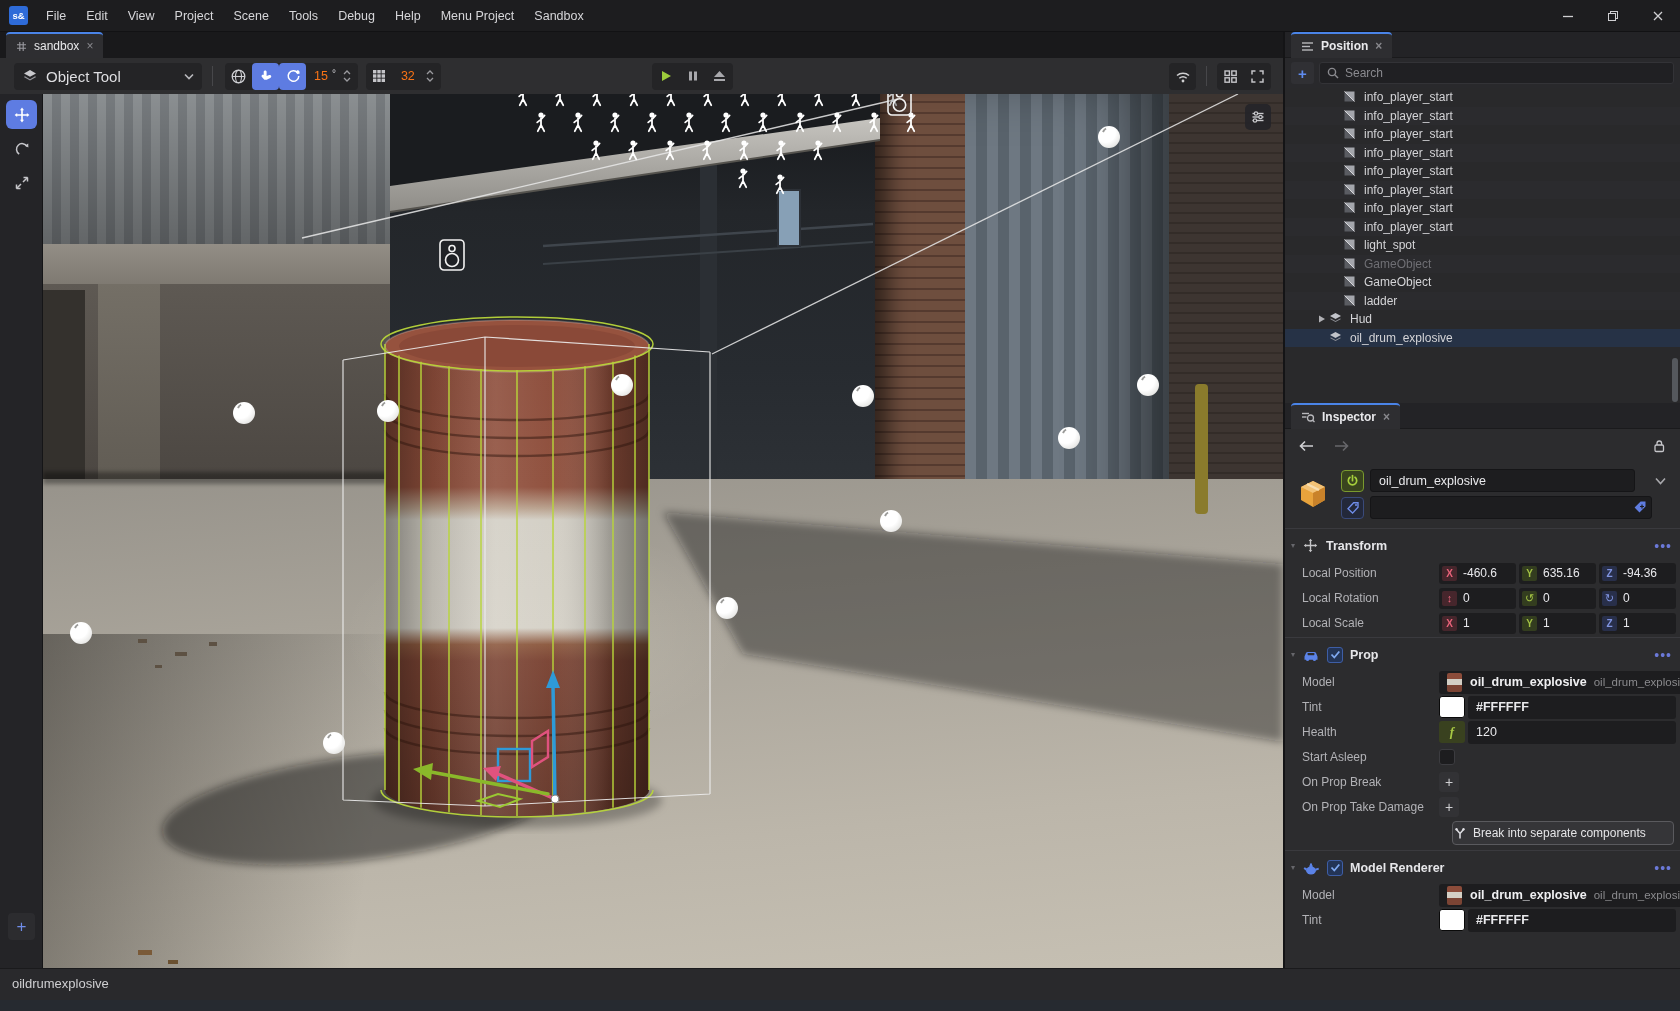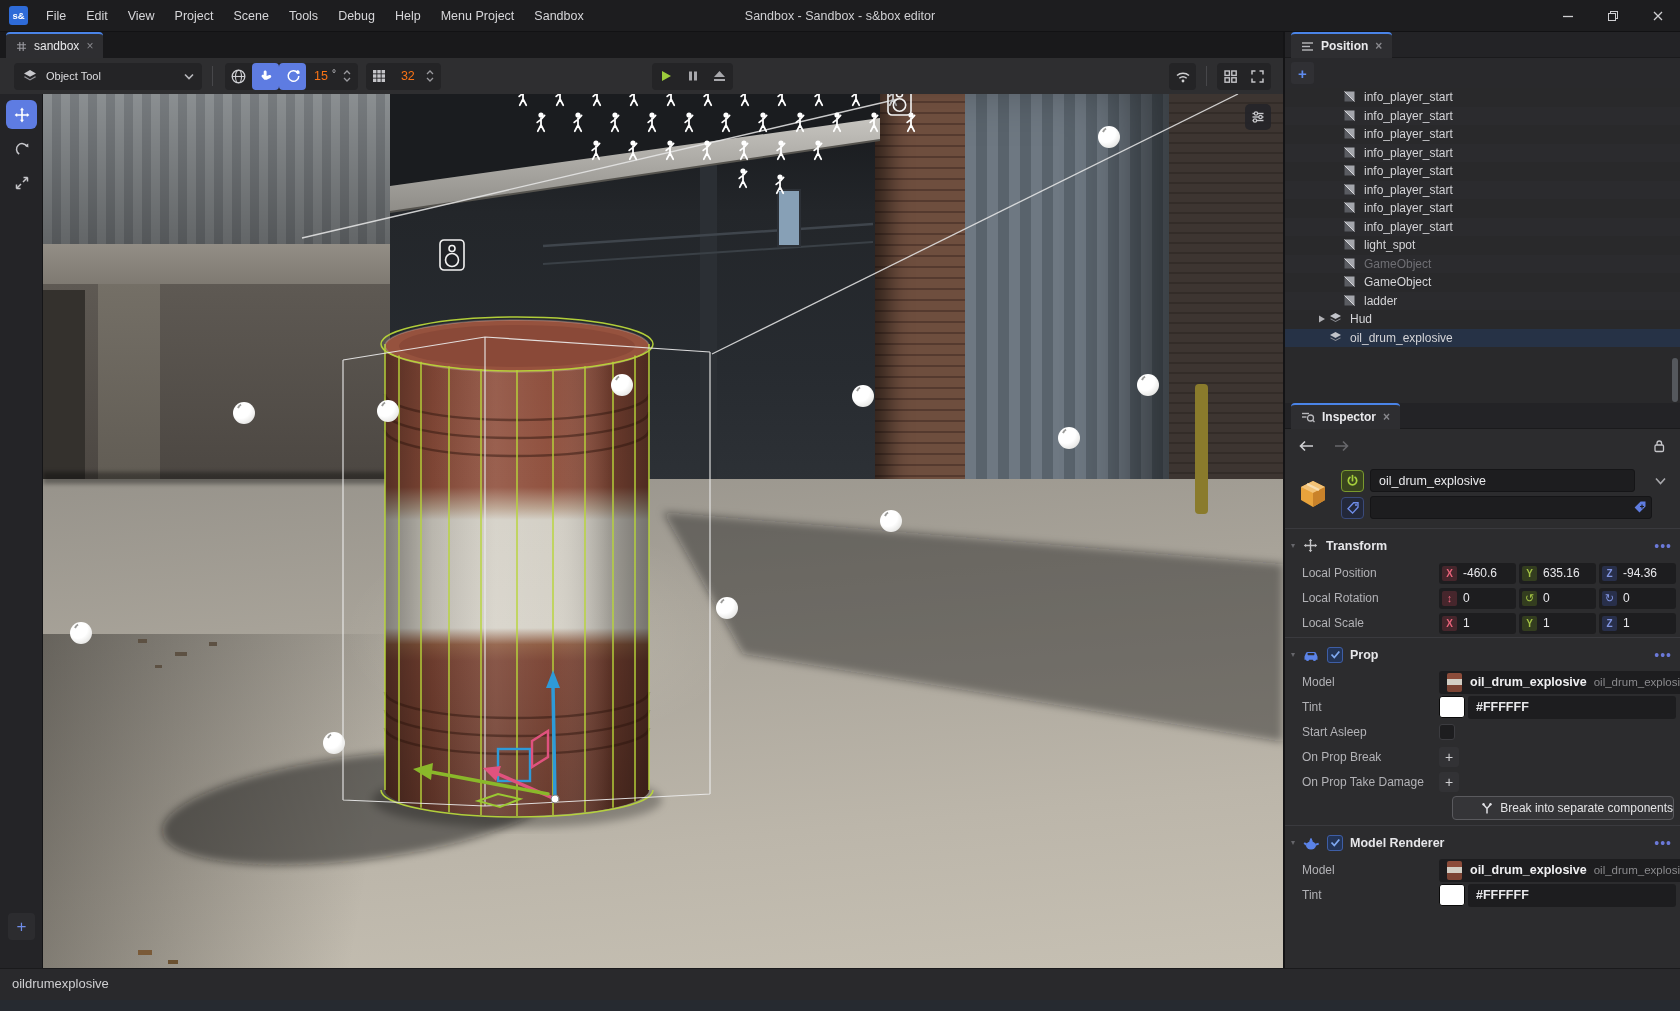--- a/index.html
+++ b/index.html
@@ -18,21 +18,21 @@
 .winbtn{width:45px;height:100%;display:flex;align-items:center;justify-content:center;color:#cfcfd2}
 
 
 #tabbar{position:absolute;left:0;top:32px;width:1283px;height:26px;background:#19191b}
 .ed-tab{position:absolute;left:6px;top:0;height:26px;display:flex;align-items:center;gap:7px;padding:0 10px;background:#2e2e31;border-top:2px solid #4a84e8;border-radius:4px 4px 0 0;font-size:12px;color:#e8e8ea}
 .tab-close{color:#88888d;font-size:12px;line-height:1}
 
 
 #vtoolbar{position:absolute;left:0;top:58px;width:1283px;height:36px;background:#2e2e30;display:flex;align-items:center}
 .tb-group{display:flex;align-items:center;background:#242426;border-radius:4px;height:27px}
-#tool-select{width:188px;margin-left:14px;padding:0 8px;display:flex;gap:8px;font-size:11px;color:#dedee1}
+#tool-select{width:188px;margin-left:14px;padding:0 8px;display:flex;gap:8px;font-size:15px;color:#dedee1}
 #tool-select .chev{margin-left:auto}
 .tb-div{width:1px;height:20px;background:#47474a;margin:0 10px}
 .tb-btn{width:27px;height:27px;display:flex;align-items:center;justify-content:center;border-radius:4px}
 .tb-btn.blue{background:#5e7ce2}
 .tb-num{font-size:12.5px;color:#f97316;padding:0 4px 0 8px}
 .tb-deg{font-size:10px;color:#cacace;margin-top:-5px}
 .spin{display:flex;flex-direction:column;gap:2px;padding:0 7px}
 #playgroup{position:absolute;left:652px;display:flex}
 #rightbtns{position:absolute;right:12px;display:flex;align-items:center}
 
@@ -99,21 +99,21 @@
 .axis-badge.rot{font-weight:normal;font-size:11px}
 .vec-value{padding-left:6px;color:#e8e8ec;font-size:12px;white-space:nowrap}
 .field{height:23px;background:#1d1d1f;border-radius:3px;color:#e9e9ec;font-size:12.5px;display:flex;align-items:center;padding:0 8px;flex:1;overflow:hidden;white-space:nowrap}
 .swatch{width:26px;height:22px;background:#fff;border-radius:3px;margin-right:3px;flex:0 0 26px;border:1px solid #0a0a0a}
 .fbadge{width:26px;height:22px;border-radius:3px;margin-right:3px;background:#39411f;color:#a8c944;font-style:italic;font-weight:bold;font-family:"Liberation Serif",serif;font-size:13px;display:flex;align-items:center;justify-content:center;flex:0 0 26px}
 .model-thumb{width:15px;height:19px;border-radius:2px;margin-right:8px;background:linear-gradient(#8c4c3a 0 34%,#d3cfc5 34% 62%,#7b4434 62% 100%);flex:0 0 15px}
 .model-name{font-weight:bold;color:#f0f0f2;margin-right:7px}
 .model-file{color:#8a8a8d;font-size:11.5px;overflow:hidden;white-space:nowrap}
 .plus-btn{width:20px;height:20px;margin-left:25px;background:#323235;border-radius:3px;color:#cfcfd2;font-size:14px;display:flex;align-items:center;justify-content:center}
 #break-row{display:flex;height:24px;margin:3px 6px 5px 17px}
-#break-btn{margin-left:auto;width:222px;height:24px;background:#353538;border:1px solid #5a5a5e;border-radius:4px;display:flex;align-items:center;justify-content:flex-end;gap:6px;font-size:12px;color:#e4e4e6}
+#break-btn{margin-left:auto;width:222px;height:24px;background:#353538;border:1px solid #5a5a5e;border-radius:4px;display:flex;align-items:center;justify-content:flex-start;gap:6px;font-size:12px;color:#e4e4e6}
 
 
 #statusbar{position:absolute;left:0;top:968px;width:1680px;height:43px;background:#29292c;border-top:1px solid #1a1a1c}
 #status-text{padding:7px 0 0 12px;font-size:13px;color:#cfcfd2}
 #status-strip{position:absolute;left:0;bottom:0;width:100%;height:11px;background:#262a30}
 </style>
 </head>
 <body>
 
 <div id="titlebar">
@@ -123,21 +123,20 @@
       <span class="menu-item">Edit</span>
       <span class="menu-item">View</span>
       <span class="menu-item">Project</span>
       <span class="menu-item">Scene</span>
       <span class="menu-item">Tools</span>
       <span class="menu-item">Debug</span>
       <span class="menu-item">Help</span>
       <span class="menu-item">Menu Project</span>
       <span class="menu-item">Sandbox</span>
     </div>
-  <div id="win-title">Sandbox - Sandbox - s&amp;box editor</div>
   <div id="winbtns">
     <div class="winbtn">
         <svg width="16" height="16">
           <line x1="3" y1="8.5" x2="13" y2="8.5" stroke="#cfcfd2" stroke-width="1.3"></line>
         </svg>
       </div>
     <div class="winbtn">
         <svg width="16" height="16">
           <rect x="5.5" y="3.5" width="7" height="7" fill="none" stroke="#cfcfd2"></rect>
           <rect x="3.5" y="5.5" width="7" height="7" fill="#1d1d1f" stroke="#cfcfd2"></rect>
@@ -556,20 +555,27 @@
               <line x1="1" y1="9" x2="12" y2="9"></line>
             </g>
           </svg>
         </span>
       <span>Position</span>
       <span class="tab-close">×</span>
     </div>
   </div>
   <div id="h-toolbar">
     <div id="h-add">+</div>
+    <div id="h-search">
+      <svg width="12" height="12">
+          <circle cx="5" cy="5" r="3.6" fill="none" stroke="#8a8a8f" stroke-width="1.4"></circle>
+          <line x1="7.8" y1="7.8" x2="11" y2="11" stroke="#8a8a8f" stroke-width="1.4"></line>
+        </svg>
+      <input placeholder="Search" style="">
+    </div>
   </div>
   <div id="tree">
     <div class="tree-row">
         <span style="flex: 0 0 58px;"></span>
         <span class="tree-icon">
           <svg width="13" height="13">
             <path d="M1.5 1.5H11.5V11.5Z" fill="#a4a6ac"></path>
             <path d="M1.5 1.5V11.5H11.5Z" fill="#5a5c62"></path>
             <line x1="1.5" y1="1.5" x2="11.5" y2="11.5" stroke="#d8d8dc" stroke-width="1"></line>
           </svg>
@@ -898,20 +904,27 @@
   <div class="insp-row">
       <span class="insp-label">Tint</span>
     <span class="insp-value">
         <span class="swatch"></span>
         <span class="field">
           <b>#FFFFFF</b>
         </span>
       </span>
     </div>
   <div class="insp-row">
+      <span class="insp-label">Health</span>
+    <span class="insp-value">
+        <span class="fbadge">f</span>
+        <span class="field">120</span>
+      </span>
+    </div>
+  <div class="insp-row">
       <span class="insp-label">Start Asleep</span>
     <span class="insp-value">
         <span class="cb"></span>
       </span>
     </div>
   <div class="insp-row">
       <span class="insp-label">On Prop Break</span>
     <span class="insp-value" style="margin-left:-25px">
         <span class="plus-btn">+</span>
       </span>

